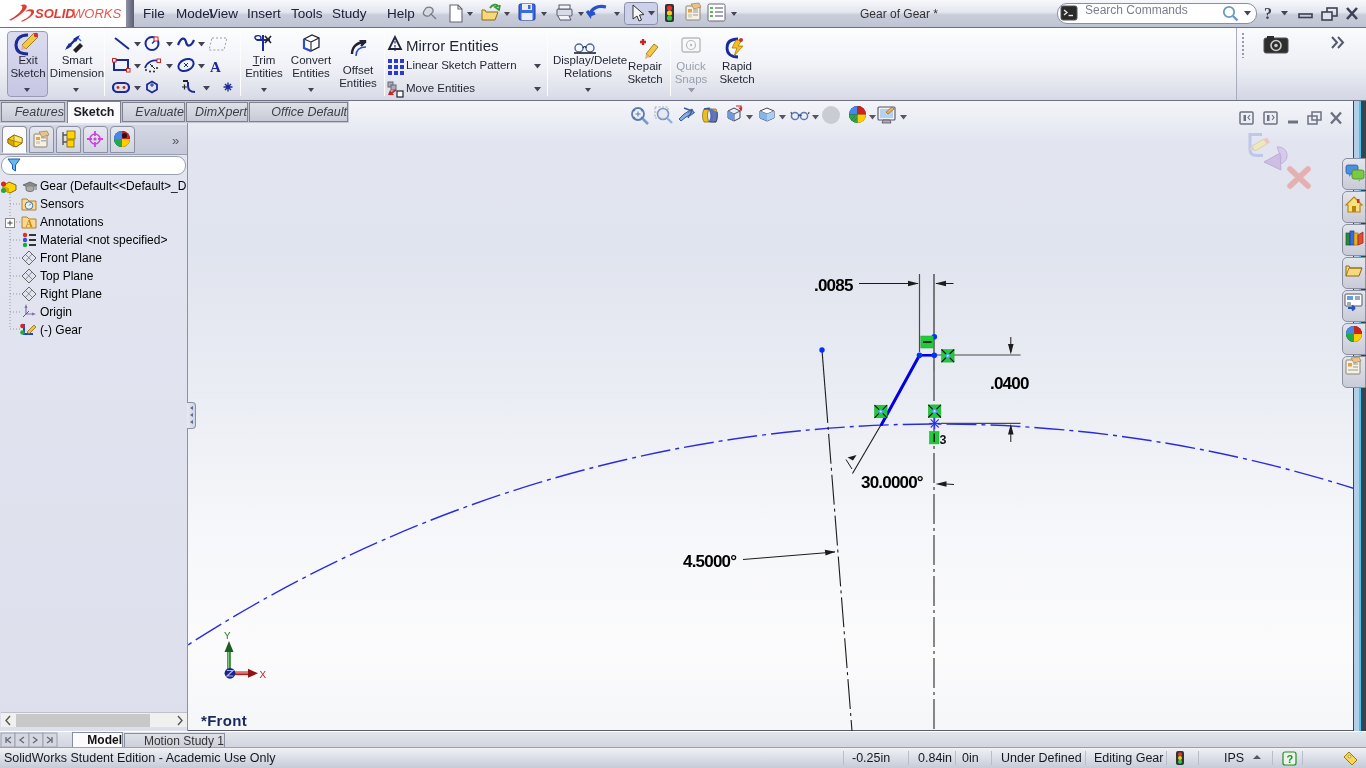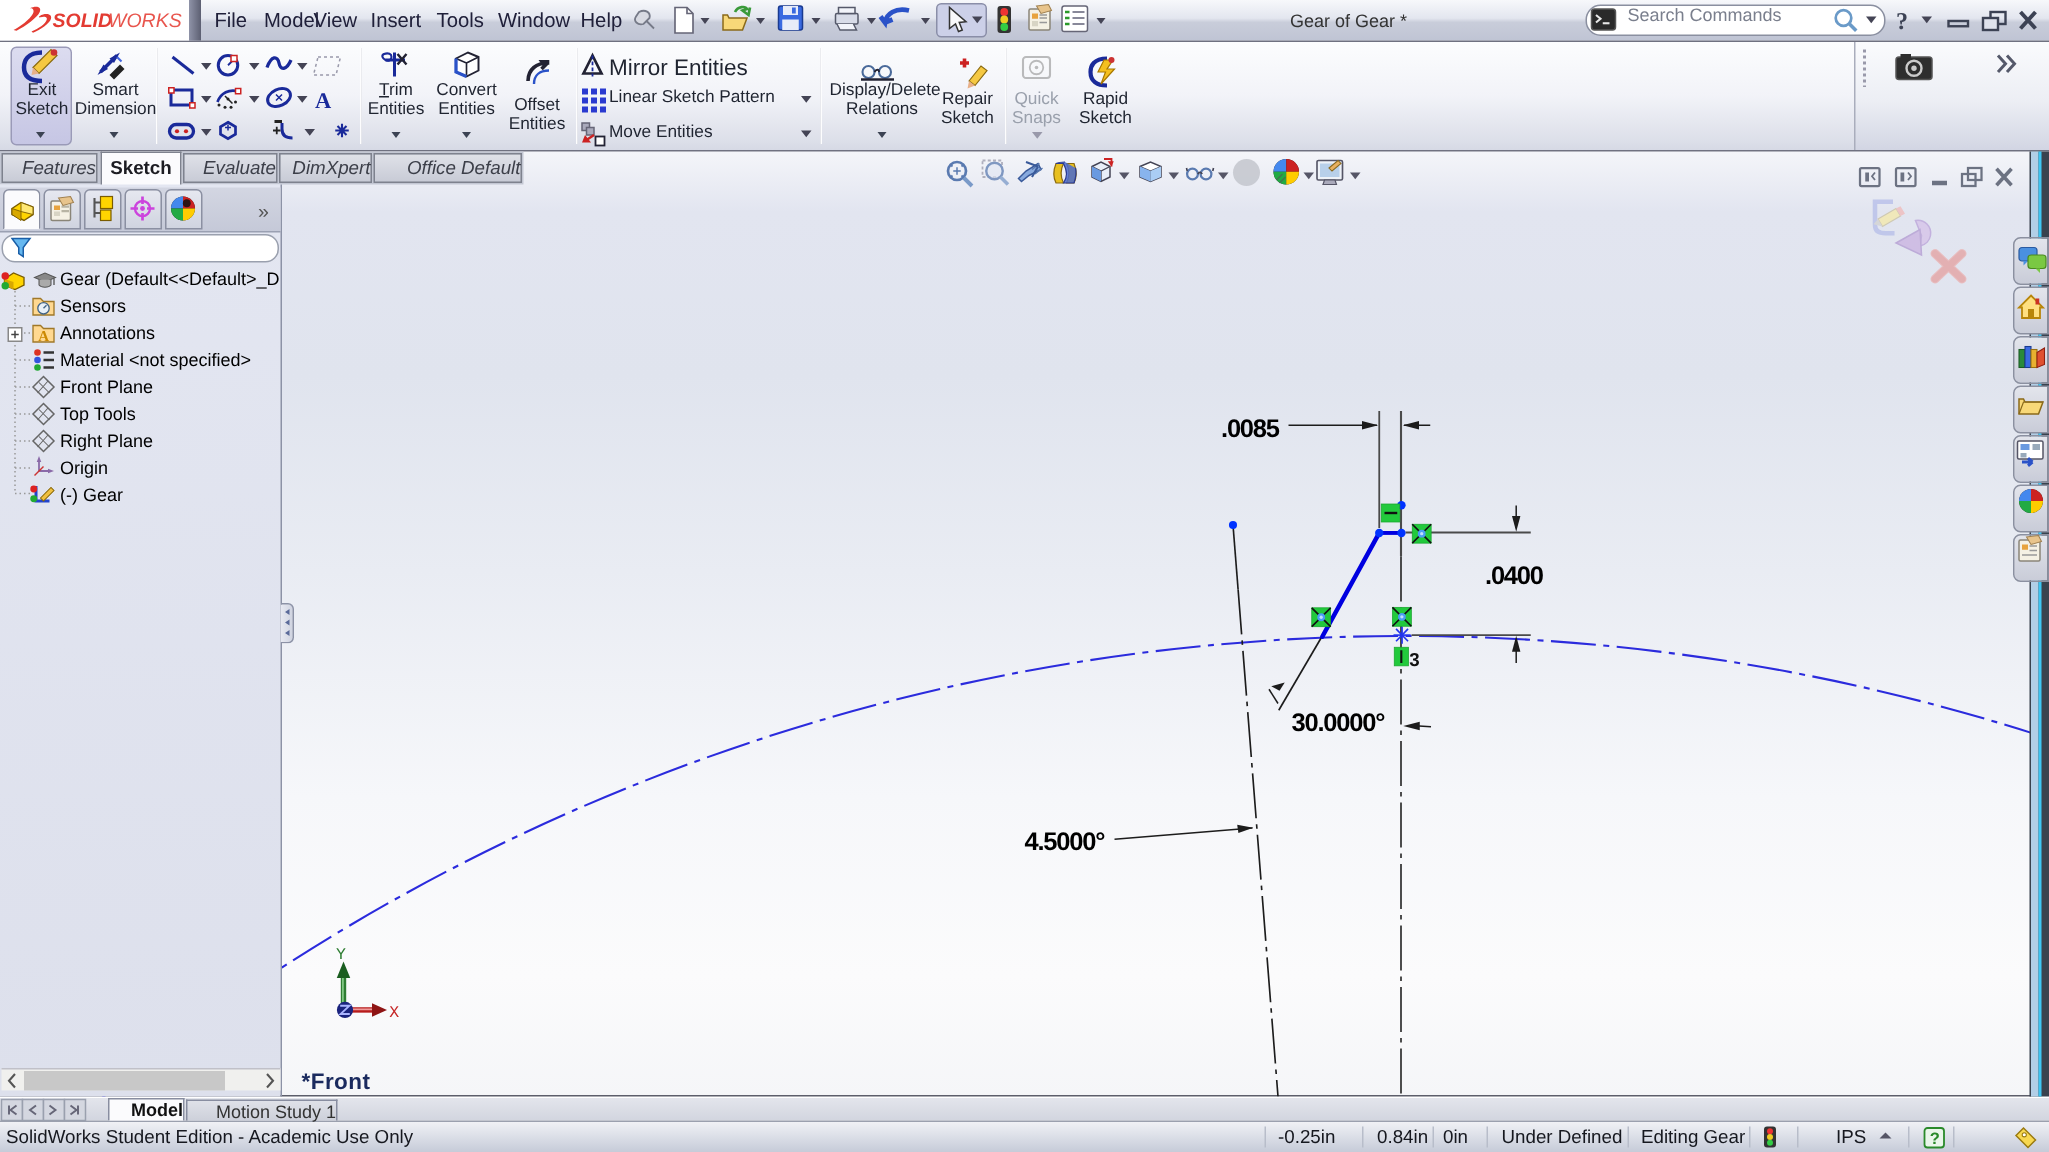--- a/index.html
+++ b/index.html
@@ -90,21 +90,21 @@
         <text x="35" y="18" font-family="Liberation Sans" font-size="13" font-weight="bold" font-style="italic" fill="#e33b32" letter-spacing="0">SOLID</text>
         <text x="72" y="18" font-family="Liberation Sans" font-size="13" font-style="italic" fill="#e8554d" letter-spacing="0">WORKS</text>
       </svg>
     </div>
     <div id="logosep"></div>
     <div class="menuitem" style="left:143px">File</div>
     <div class="menuitem" style="left:176px">Model</div>
     <div class="menuitem" style="left:209px">View</div>
     <div class="menuitem" style="left:247px">Insert</div>
     <div class="menuitem" style="left:291px">Tools</div>
-    <div class="menuitem" style="left:332px">Window</div>
+    <div class="menuitem" style="left:332px">Study</div>
     <div class="menuitem" style="left:387px">Help</div>
     <div id="wintitle">Gear of Gear *</div>
     <div id="searchbox"></div>
     <div id="searchtext" style="left:1085px">Search Commands</div>
     <svg width="940" height="28" style="position:absolute;left:420px;top:0">
 
       <path d="M6 8 C10 6 14 8 13 12 L9 16 C5 17 2 14 4 11 Z M11 14 L16 19" fill="#d8dae2" stroke="#767a88" stroke-width="1.2"></path>
 
       <g transform="translate(29,5)">
         <path d="M1 0 L9 0 L13 4 L13 17 L1 17 Z" fill="#fff" stroke="#667" stroke-width="1.1"></path>
@@ -510,21 +510,21 @@
     <div class="trow" style="top:90px">
         <span>Annotations</span>
       </div>
     <div class="trow" style="top:108px">
         <span>Material &lt;not specified&gt;</span>
       </div>
     <div class="trow" style="top:126px">
         <span>Front Plane</span>
       </div>
     <div class="trow" style="top:144px">
-        <span>Top Tools</span>
+        <span>Top Plane</span>
       </div>
     <div class="trow" style="top:162px">
         <span>Right Plane</span>
       </div>
     <div class="trow" style="top:180px">
         <span>Origin</span>
       </div>
     <div class="trow" style="top:198px">
         <span>(-) Gear</span>
       </div>

